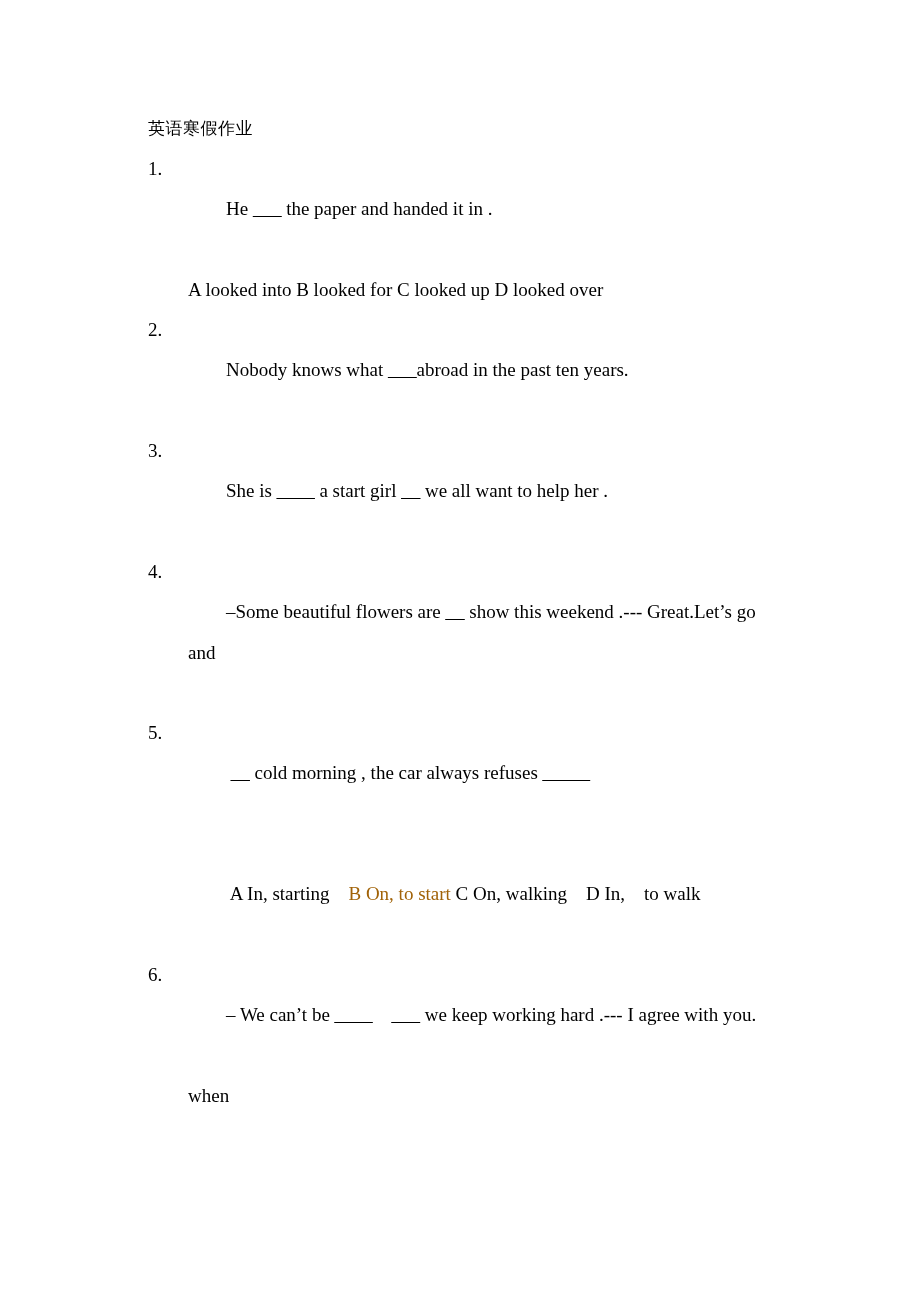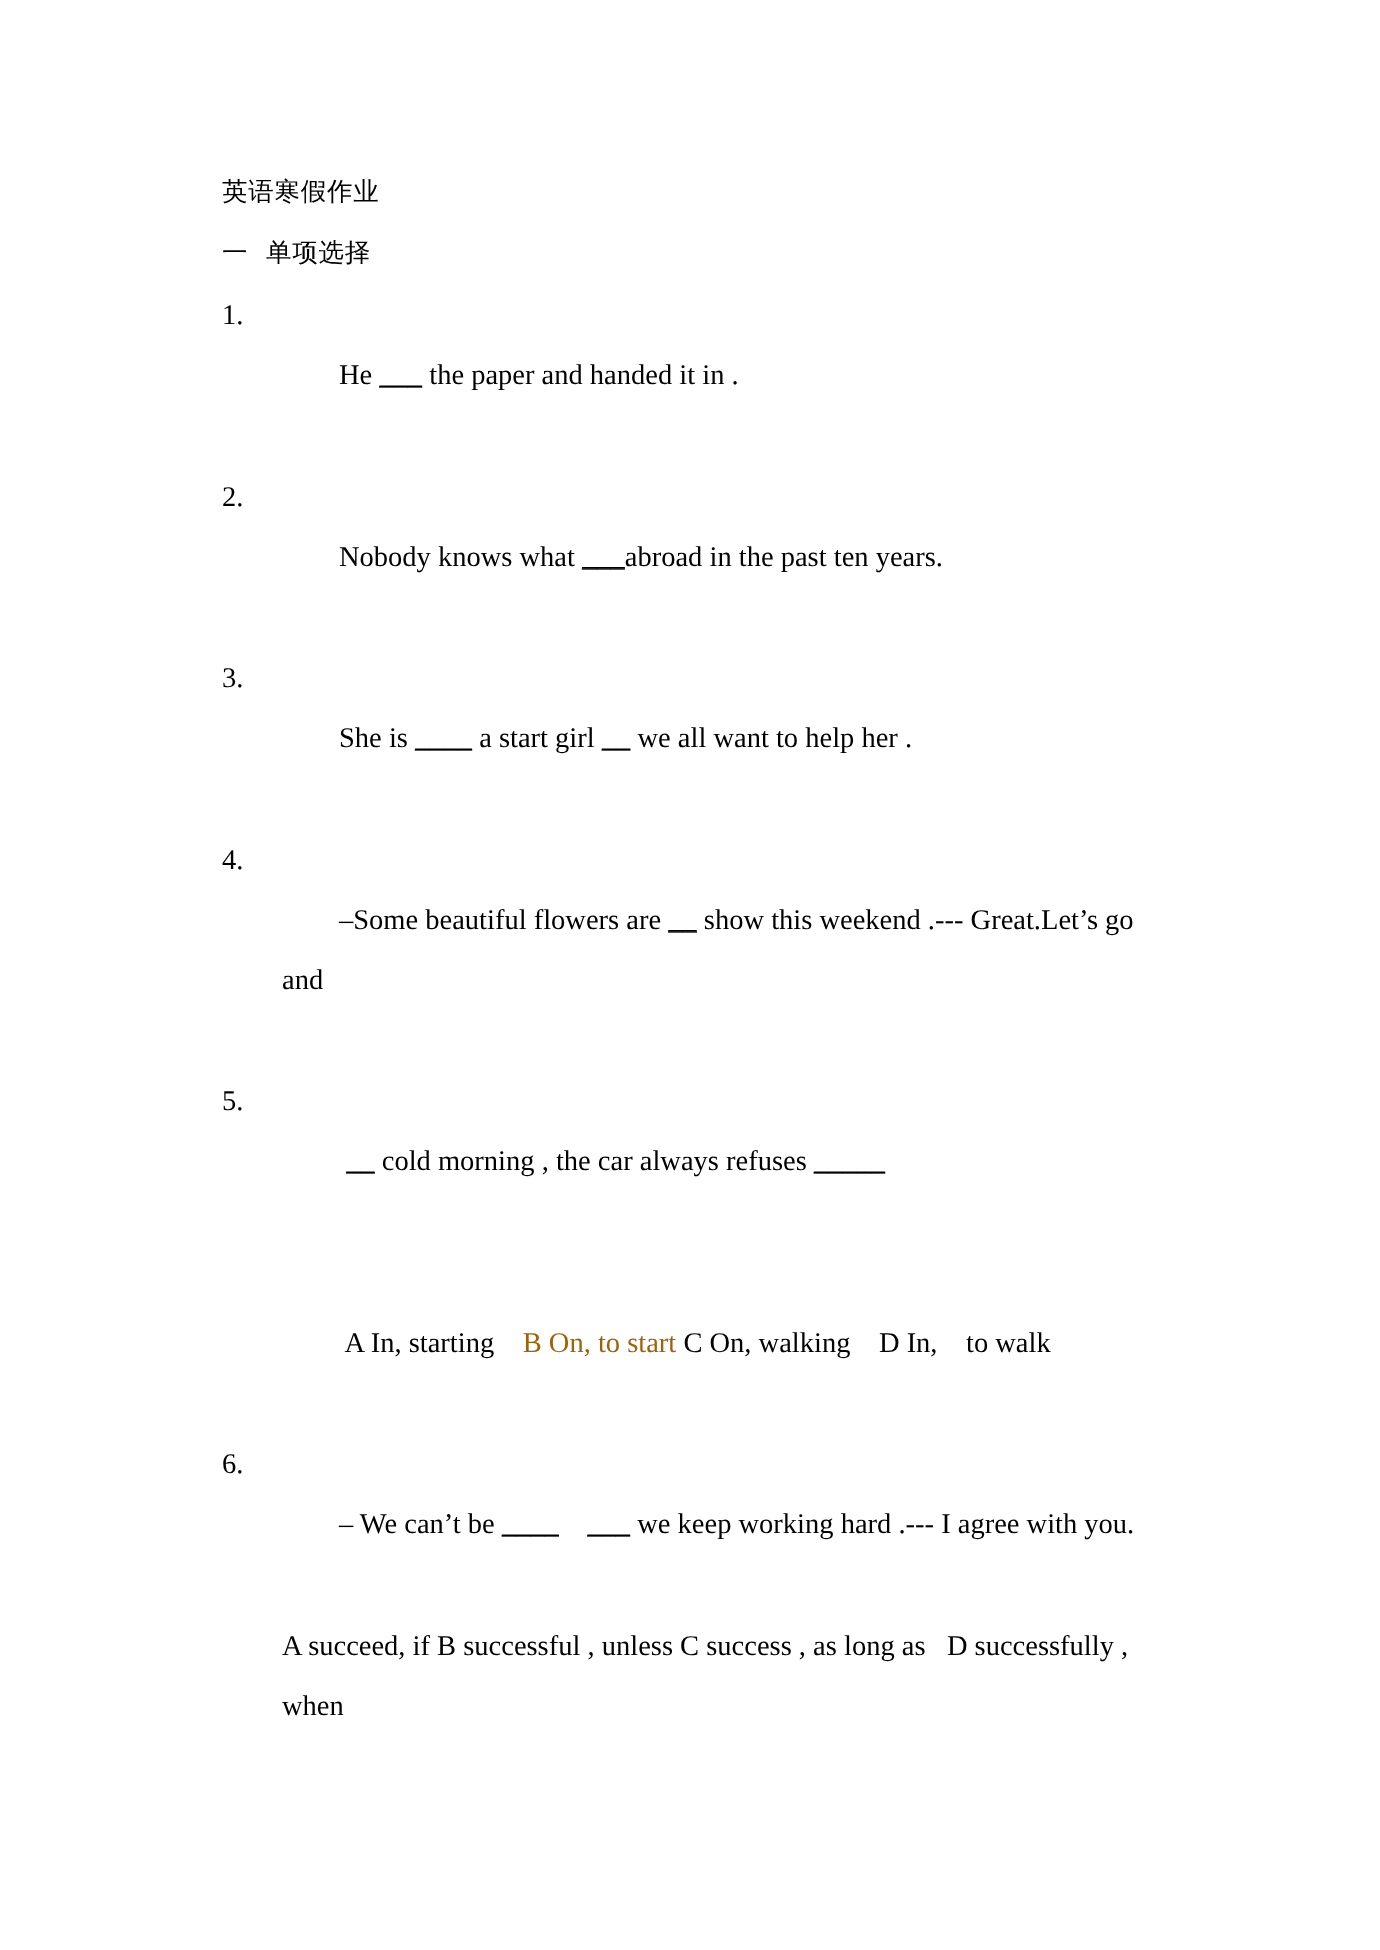--- a/index.html
+++ b/index.html
@@ -93,26 +93,26 @@
   }
 </style>
 </head>
 <body>
 
 <div id="page">
   <div class="doc-body">
 
     <div class="cn-line doc-title">英语寒假作业</div>
 
-    <div class="cn-line section-head">一  单项选择</div>
 
     <div class="q">
       <div class="q-line q-first">
         <span class="q-num">1.</span><span>He </span><span class="blank">___</span><span> the paper and handed it in .</span>
       </div>
+      <div class="q-line q-cont">A looked into B looked for C looked up D looked over</div>
     </div>
 
     <div class="q">
       <div class="q-line q-first">
         <span class="q-num">2.</span><span>Nobody knows what </span><span class="blank">___</span><span>abroad in the past ten years.</span>
       </div>
     </div>
 
     <div class="q">
       <div class="q-line q-first">
@@ -132,18 +132,17 @@
       </div>
       <div class="q-line q-cont">
         <span> A In, starting    </span><span class="answer-red">B On, to start</span><span> C On, walking    D In,    to walk</span>
       </div>
     </div>
 
     <div class="q">
       <div class="q-line q-first">
         <span class="q-num">6.</span><span>– We can’t be </span><span class="blank">____</span><span>    </span><span class="blank">___</span><span> we keep working hard .--- I agree with you.</span>
       </div>
-      <div class="q-line q-cont">A succeed, if B successful , unless C success , as long as   D successfully ,</div>
       <div class="q-line q-cont">when</div>
     </div>
 
   </div>
 </div>
 
 </body></html>

